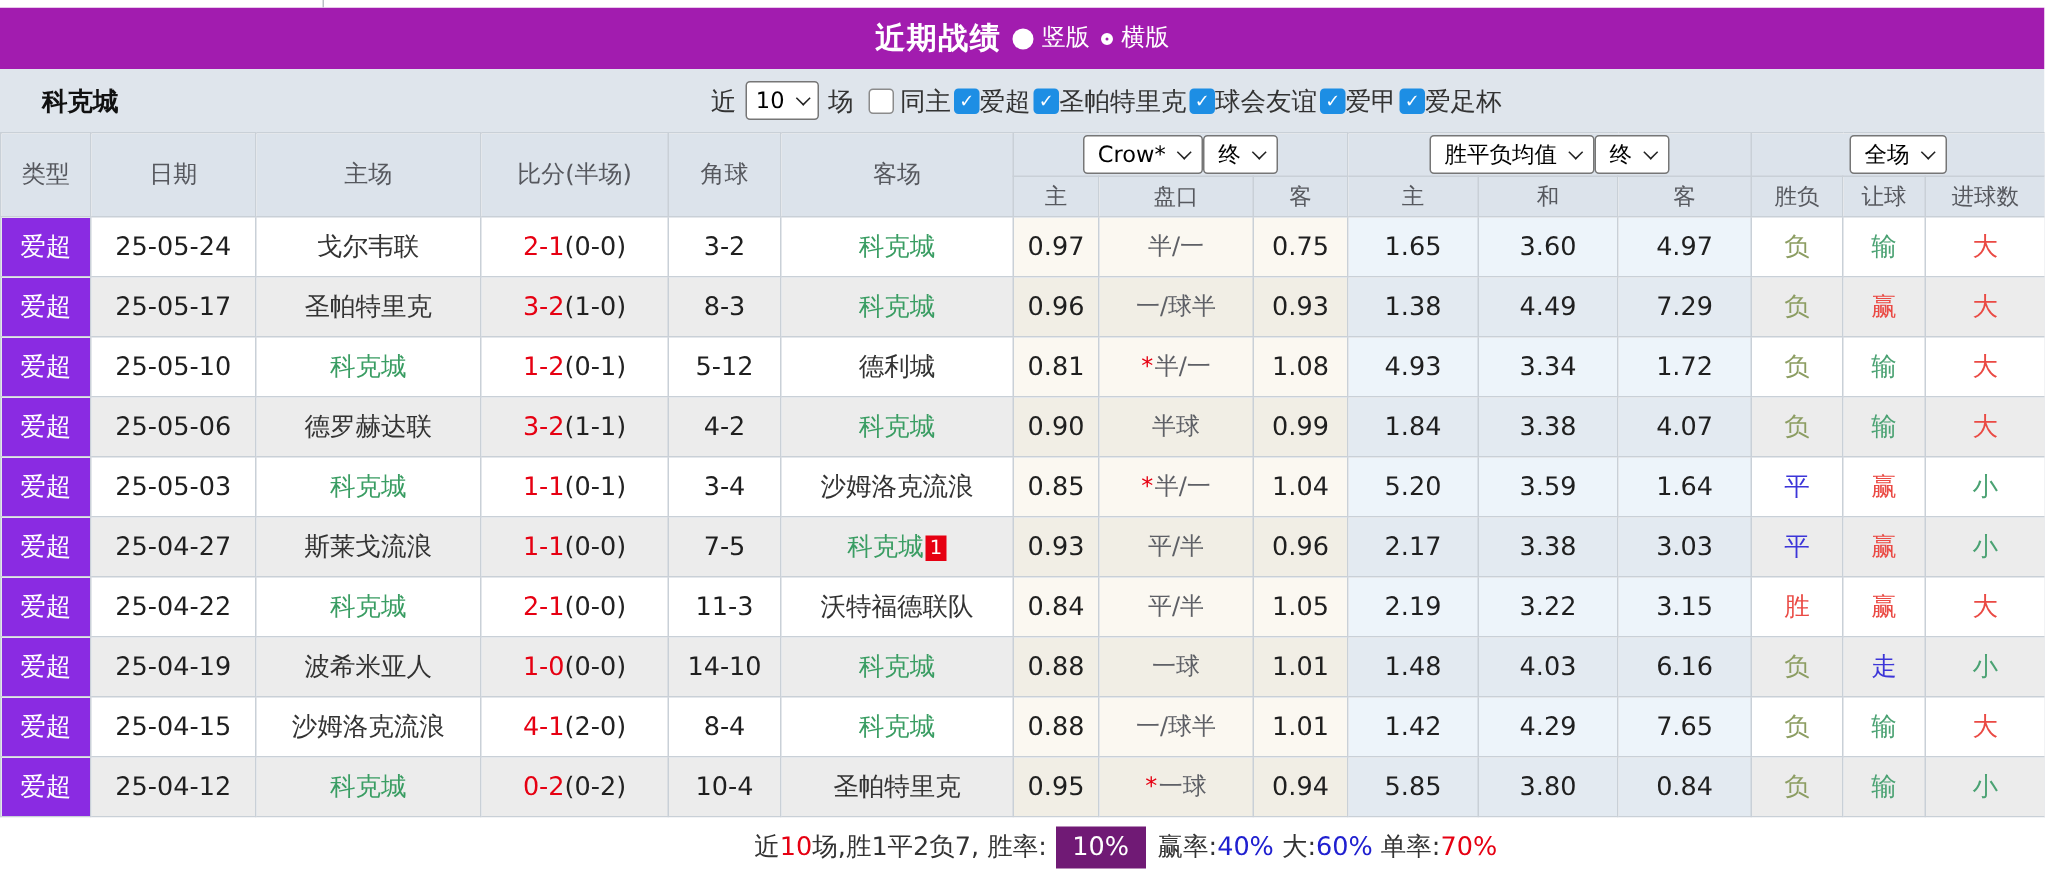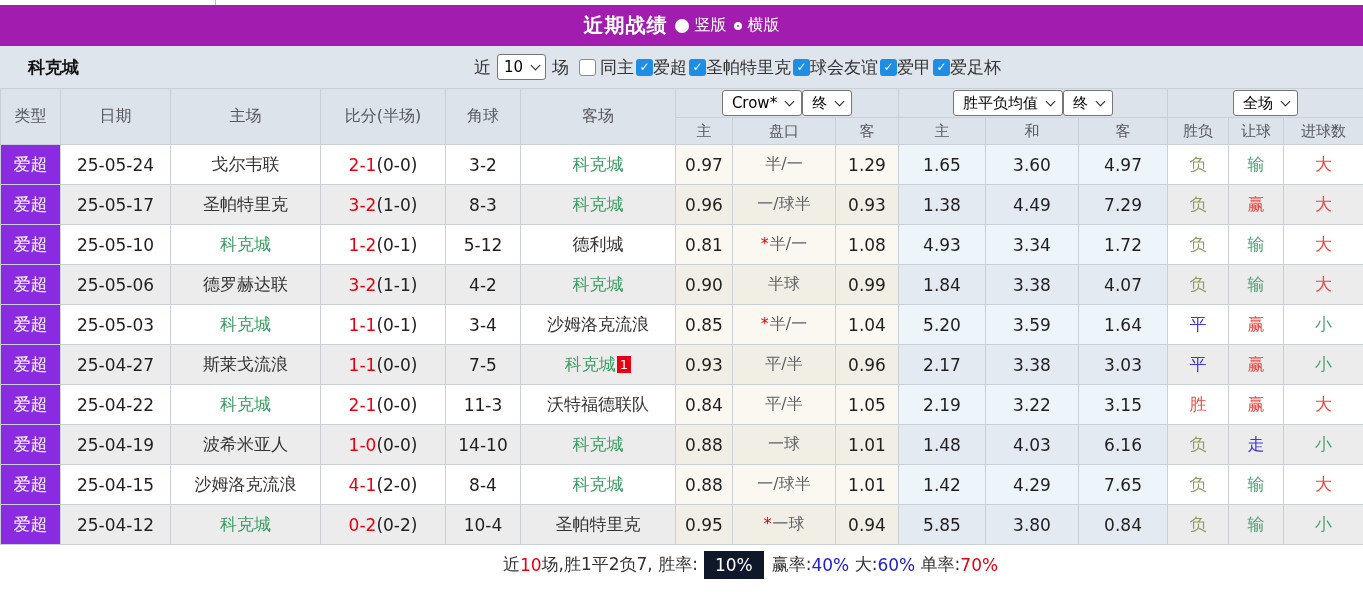--- a/index.html
+++ b/index.html
@@ -63,21 +63,21 @@
   .c-red { color:#ea4a44; }
   .c-blue { color:#3c35d8; }
   .c-olive { color:#8c9d62; }
   .c-green { color:#4ba273; }
 
   .summary { height:39px; background:#fff; display:flex; align-items:center; justify-content:center;
              padding-left:138px; font-size:17px; color:#333; white-space:pre; }
   .seg-plain { color:#333; }
   .seg-red { color:#e60012; }
   .seg-blue { color:#2020d0; }
-  .seg-badge-green { background:#0f172a; color:#fff; padding:4px 11px; margin:0 8px 0 6px; }
+  .seg-badge-green { background:#701a75; color:#fff; padding:4px 11px; margin:0 8px 0 6px; }
 </style>
 </head>
 <body>
 
 <div class="page">
 
   <div class="top-strip">
     <div class="artifact-line"></div>
   </div>
 
@@ -200,21 +200,21 @@
     <tbody>
   <tr class="odd">
     <td class="cell-league">爱超</td>
     <td class="cell-date">25-05-24</td>
     <td class="cell-team"><span class="team-name">戈尔韦联</span></td>
     <td class="cell-score"><span class="score-full">2-1</span><span class="score-half">(0-0)</span></td>
     <td class="cell-corner">3-2</td>
     <td class="cell-team"><span class="team-name team-green">科克城</span></td>
     <td class="cell-num bg-beige">0.97</td>
     <td class="cell-hcap bg-beige">半/一</td>
-    <td class="cell-num bg-beige">1.29</td>
+    <td class="cell-num bg-beige">0.75</td>
     <td class="cell-num bg-blue">1.65</td>
     <td class="cell-num bg-blue">3.60</td>
     <td class="cell-num bg-blue">4.97</td>
     <td class="cell-res c-olive">负</td>
     <td class="cell-res c-green">输</td>
     <td class="cell-res c-red">大</td>
   </tr>
 
   <tr class="even">
     <td class="cell-league">爱超</td>

